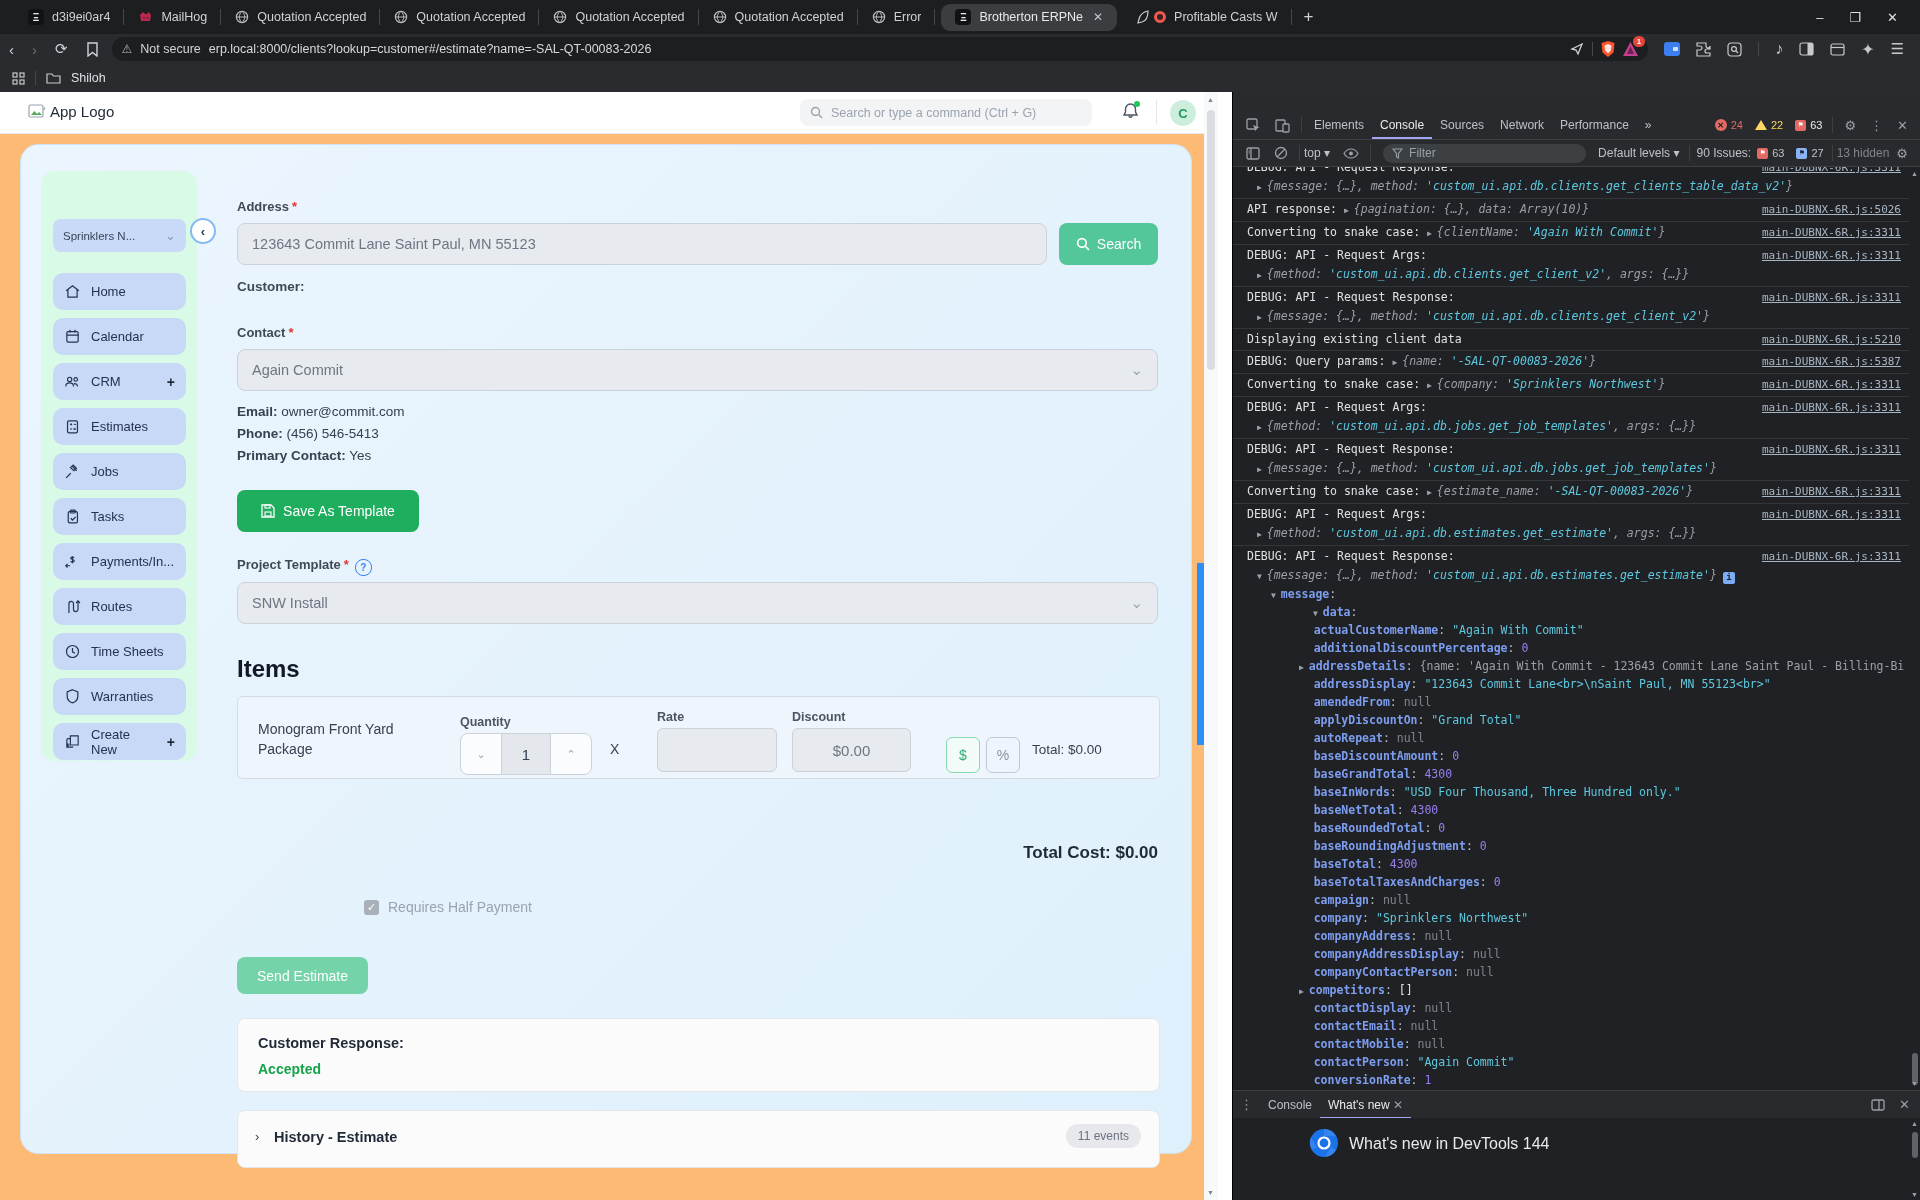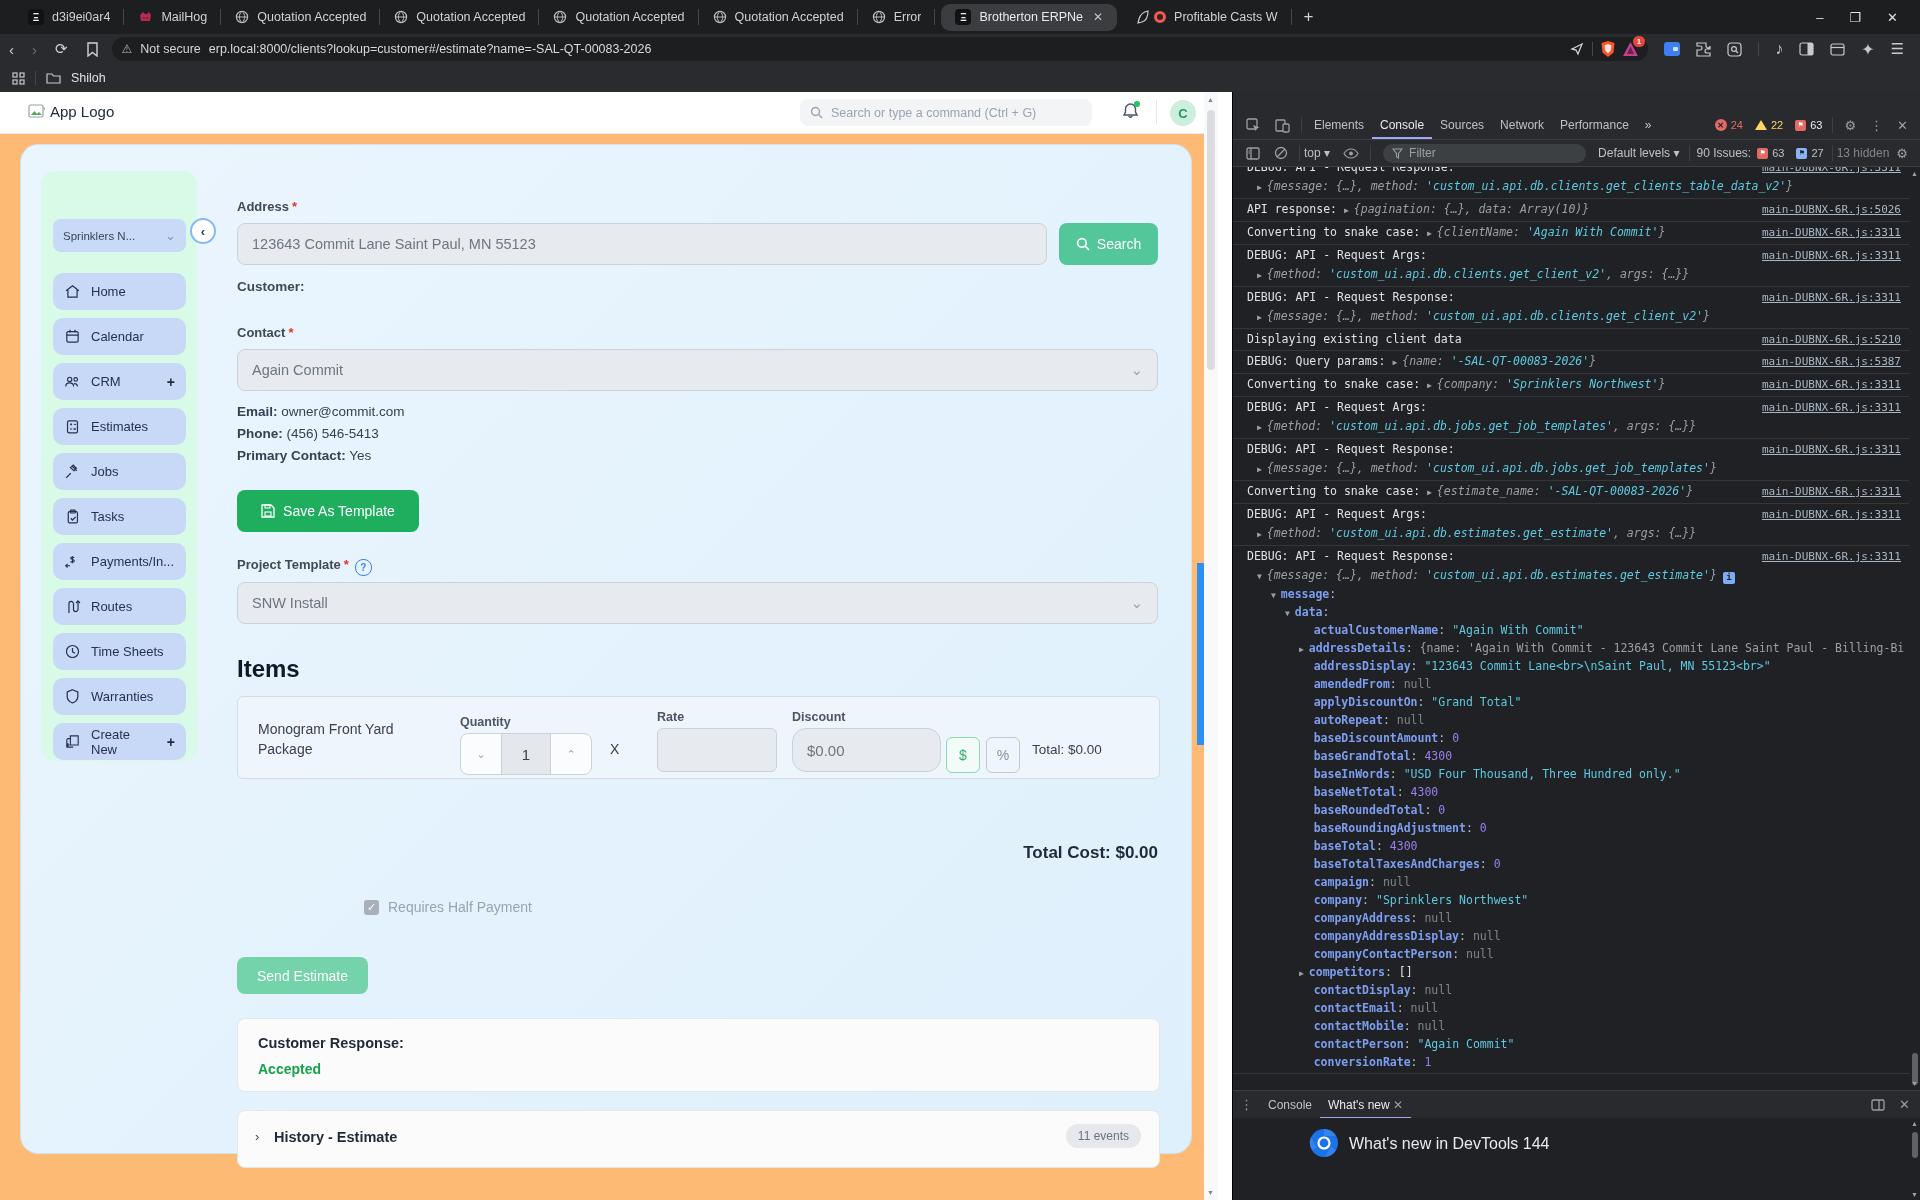--- a/index.html
+++ b/index.html
@@ -560,21 +560,21 @@
         <div class="sublabel" style="left:222px;top:18px;">Quantity</div>
         <div class="stepper">
           <span class="st">⌄</span>
           <span class="qty">1</span>
           <span class="st">⌃</span>
         </div>
         <div class="xmark">X</div>
         <div class="sublabel" style="left:419px;top:13px;">Rate</div>
         <div class="ginput" style="left:419px;top:31px;width:120px;height:44px;border-radius:6px;"></div>
         <div class="sublabel" style="left:554px;top:13px;">Discount</div>
-        <div class="ginput" style="left:554px;top:31px;width:149px;height:44px;border-radius:14px;justify-content:flex-start;font-size:15px;">
+        <div class="ginput" style="left:554px;top:31px;width:119px;height:44px;border-radius:6px;justify-content:center;font-size:15px;">
             <span>$0.00</span>
           </div>
         <div class="minibtn dollarbtn">$</div>
         <div class="minibtn pctbtn">%</div>
         <div class="rowtotal">Total: $0.00</div>
       </div>
 
       <div class="totalcost" style="left:216px;">Total Cost: $0.00</div>
 
       <div class="halfpay" style="left:343px;">
@@ -729,22 +729,23 @@
           <div class="cline"><span class="srclink">main-DUBNX-6R.js:3311</span><span>Converting to snake case:</span>  <span class="arrowg">▶</span><span class="pv">{estimate_name: </span><span class="pvs">'-SAL-QT-00083-2026'</span><span class="pv">}</span></div>
         </div>
         <div class="centry">
           <div class="cline"><span class="srclink">main-DUBNX-6R.js:3311</span><span>DEBUG: API - Request Args:</span></div>
           <div class="cline prevline"><span class="arrowg">▶</span><span class="pv">{method: </span><span class="pvs">'custom_ui.api.db.estimates.get_estimate'</span><span class="pv">, args: {…}}</span></div>
         </div>
         <div class="centry">
           <div class="cline"><span class="srclink">main-DUBNX-6R.js:3311</span><span>DEBUG: API - Request Response:</span></div>
           <div class="cline prevline"><span class="arrowg">▼</span><span class="pv">{message: {…}, method: </span><span class="pvs">'custom_ui.api.db.estimates.get_estimate'</span><span class="pv">}</span><span class="infoicon">i</span></div>
           <div class="trow" style="padding-left: 38px;"><span class="arrowg">▼</span><span class="tkey">message</span><span class="tcolon">: </span></div>
-          <div class="trow" style="padding-left: 52px;"><span class="arrowg">▼</span><span class="tkey">data</span><span class="tcolon">: </span></div>
+          <div class="trow" style="padding-left: 80px;"><span class="arrowg">▼</span><span class="tkey">data</span><span class="tcolon">: </span></div>
           <div class="trow" style="padding-left: 66px;"><span class="arrowg">&nbsp;&nbsp;</span><span class="tkey">actualCustomerName</span><span class="tcolon">: </span><span class="v-str">"Again With Commit"</span></div>
+          <div class="trow" style="padding-left: 66px;"><span class="arrowg">&nbsp;&nbsp;</span><span class="tkey">additionalDiscountPercentage</span><span class="tcolon">: </span><span class="v-num">0</span></div>
           <div class="trow" style="padding-left: 66px;"><span class="arrowg">▶</span><span class="tkey">addressDetails</span><span class="tcolon">: </span><span class="v-objprev-g">{name: 'Again With Commit - 123643 Commit Lane Saint Paul - Billing-Bi</span></div>
           <div class="trow" style="padding-left: 66px;"><span class="arrowg">&nbsp;&nbsp;</span><span class="tkey">addressDisplay</span><span class="tcolon">: </span><span class="v-str">"123643 Commit Lane&lt;br&gt;\nSaint Paul, MN 55123&lt;br&gt;"</span></div>
           <div class="trow" style="padding-left: 66px;"><span class="arrowg">&nbsp;&nbsp;</span><span class="tkey">amendedFrom</span><span class="tcolon">: </span><span class="v-null">null</span></div>
           <div class="trow" style="padding-left: 66px;"><span class="arrowg">&nbsp;&nbsp;</span><span class="tkey">applyDiscountOn</span><span class="tcolon">: </span><span class="v-str">"Grand Total"</span></div>
           <div class="trow" style="padding-left: 66px;"><span class="arrowg">&nbsp;&nbsp;</span><span class="tkey">autoRepeat</span><span class="tcolon">: </span><span class="v-null">null</span></div>
           <div class="trow" style="padding-left: 66px;"><span class="arrowg">&nbsp;&nbsp;</span><span class="tkey">baseDiscountAmount</span><span class="tcolon">: </span><span class="v-num">0</span></div>
           <div class="trow" style="padding-left: 66px;"><span class="arrowg">&nbsp;&nbsp;</span><span class="tkey">baseGrandTotal</span><span class="tcolon">: </span><span class="v-num">4300</span></div>
           <div class="trow" style="padding-left: 66px;"><span class="arrowg">&nbsp;&nbsp;</span><span class="tkey">baseInWords</span><span class="tcolon">: </span><span class="v-str">"USD Four Thousand, Three Hundred only."</span></div>
           <div class="trow" style="padding-left: 66px;"><span class="arrowg">&nbsp;&nbsp;</span><span class="tkey">baseNetTotal</span><span class="tcolon">: </span><span class="v-num">4300</span></div>
           <div class="trow" style="padding-left: 66px;"><span class="arrowg">&nbsp;&nbsp;</span><span class="tkey">baseRoundedTotal</span><span class="tcolon">: </span><span class="v-num">0</span></div>

